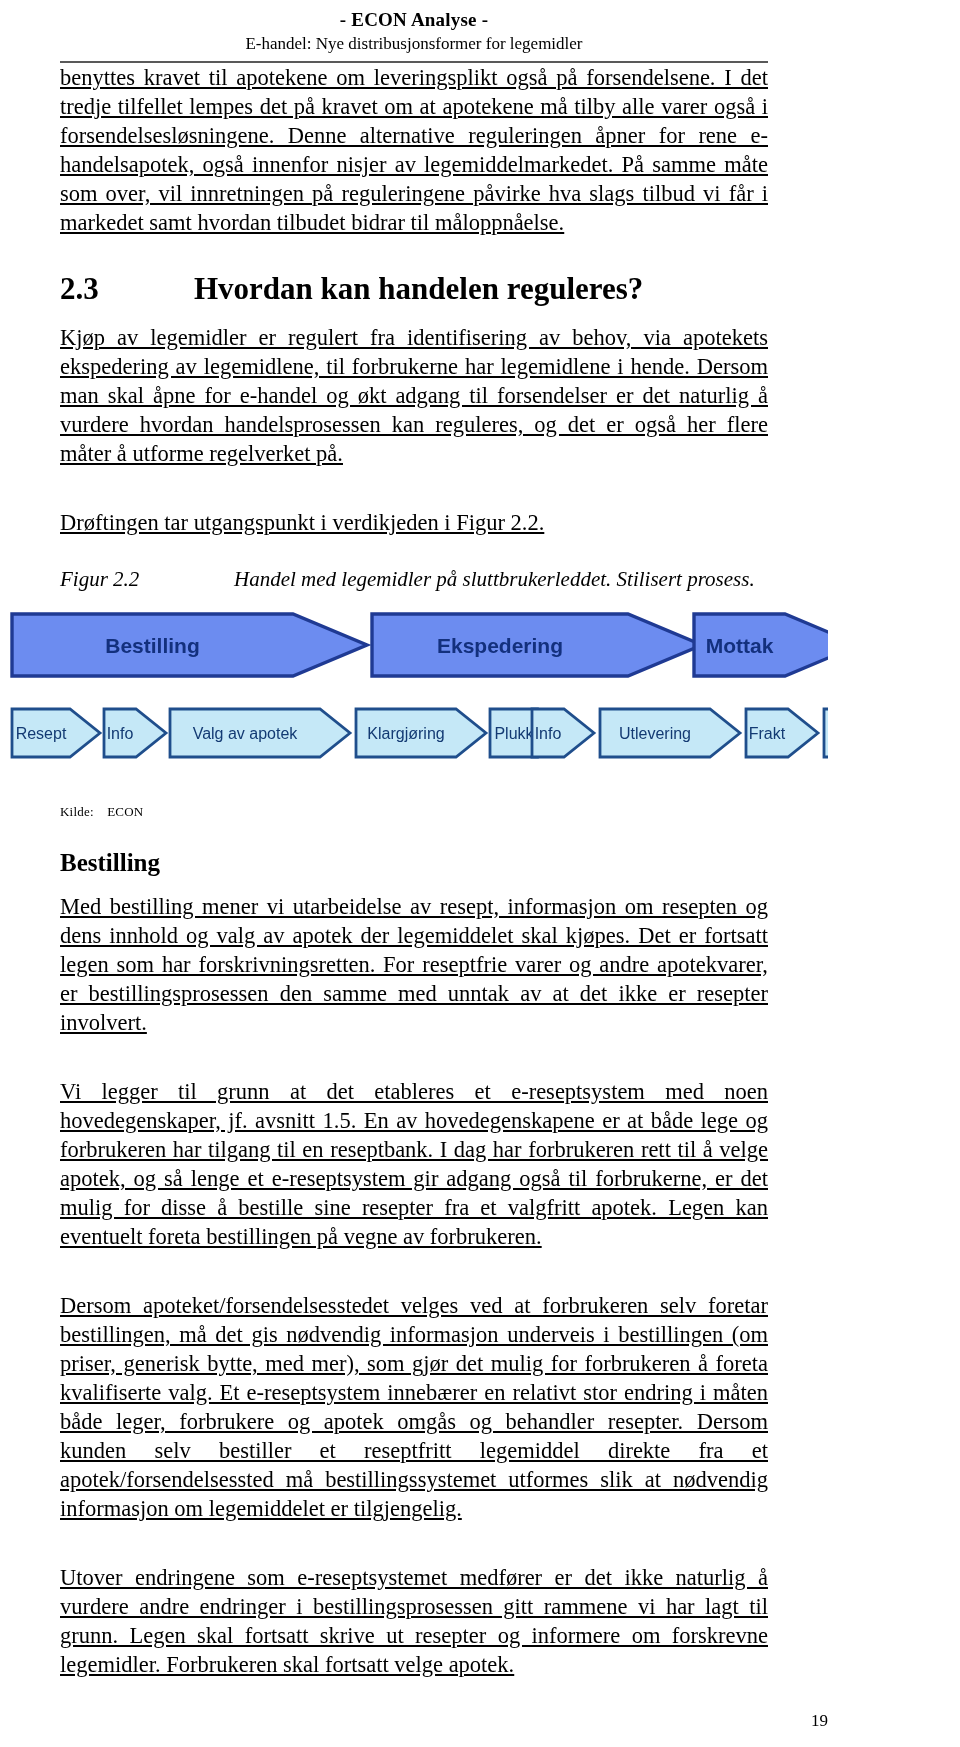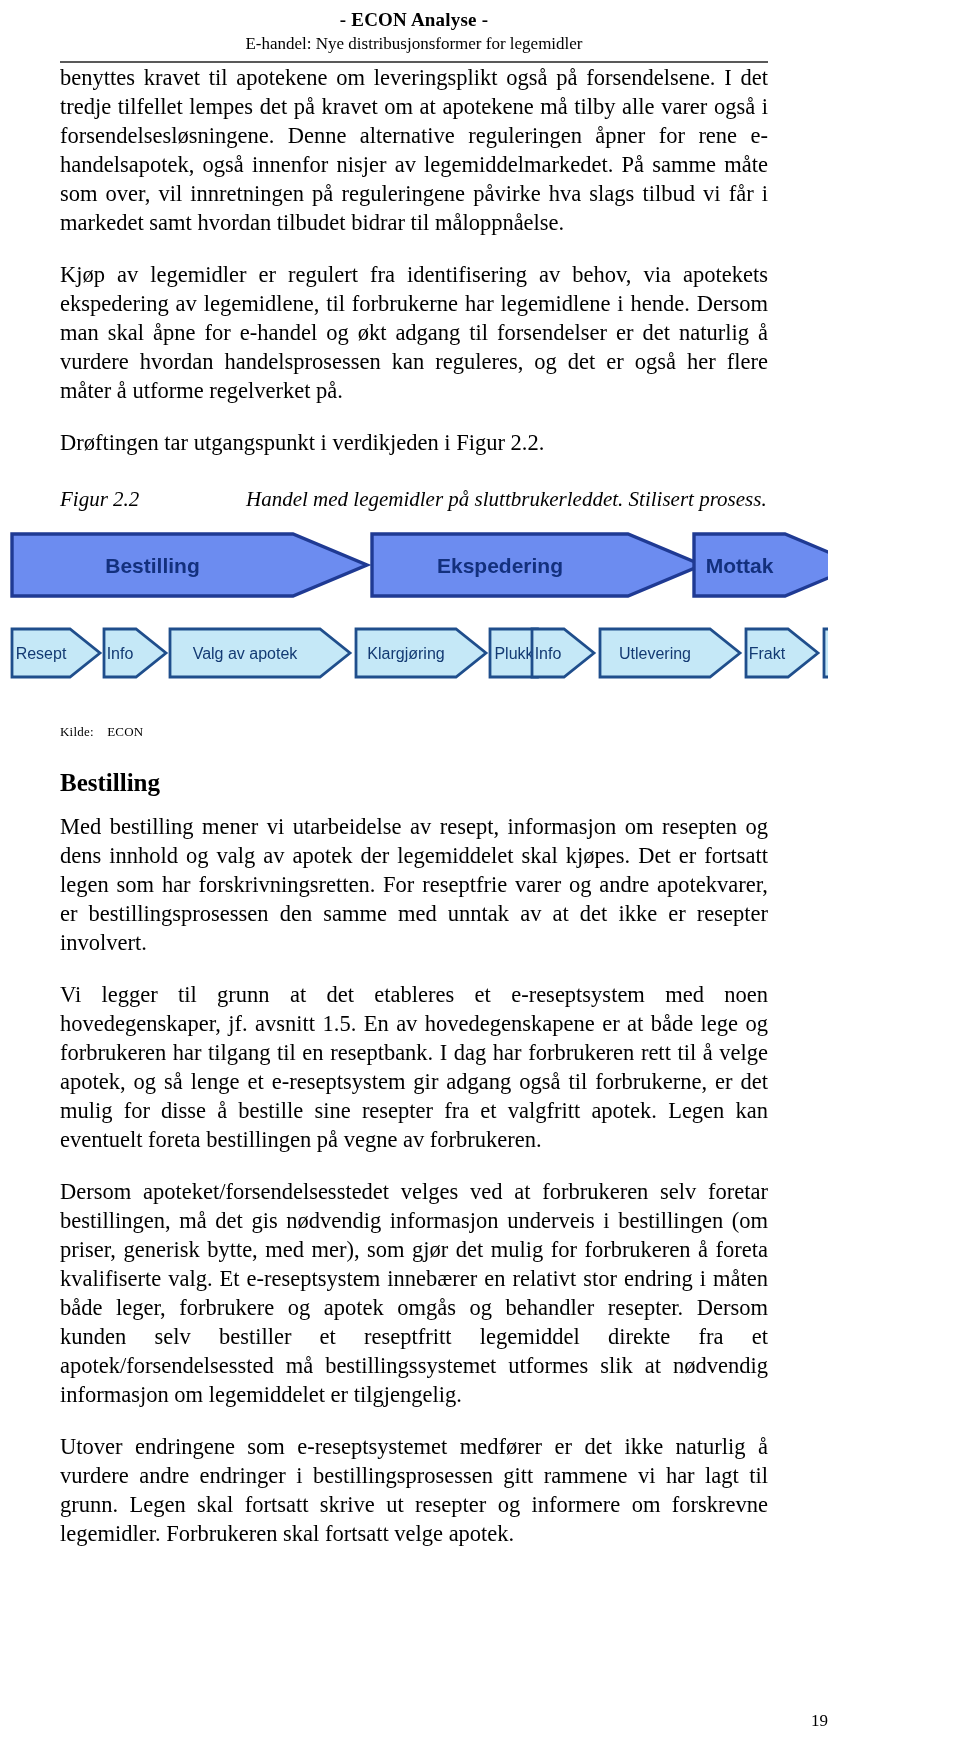--- a/index.html
+++ b/index.html
@@ -39,24 +39,25 @@
     border-top:2.5px solid #595959;
     margin:6px 0 0 0;
   }
   
   .body-text{
     font-size:22.5px;
     line-height:1.29;
     text-align:justify;
     text-justify:inter-word;
     margin:0;
+    text-decoration:underline;
   }
   .gap-top{ margin-top:26px; }
   p.para{ margin:0 0 0 0; }
-  p.para + p.para{ margin-top:23px; }
+  p.para + p.para{ margin-top:40px; }
 
   h2.section-head{
     font-size:31px;
     font-weight:bold;
     margin:34px 0 16px 0;
     line-height:1.15;
     display:flex;
     align-items:baseline;
   }
   h2.section-head .num{ width:134px; flex:0 0 134px; }
@@ -70,21 +71,21 @@
 
   
   .fig-caption{
     display:flex;
     align-items:baseline;
     font-style:italic;
     font-size:21px;
     margin:30px 0 12px 0;
   }
   .fig-caption .fig-label{ width:174px; flex:0 0 174px; }
-  .fig-caption .fig-title{ flex:1;margin-left:12px; }
+  .fig-caption .fig-title{ flex:1; }
 
   .figure-wrap{ margin:2px 0 0 -56px; }
   .source-line{
     font-size:13px;
     margin:6px 0 0 0;
     letter-spacing:.2px;
   }
   .source-line .src-key{ margin-right:10px; }
 
   
@@ -105,20 +106,24 @@
   <div class="runhead">
     <div class="line1">- ECON Analyse -</div>
     <div class="line2">E-handel: Nye distribusjonsformer for legemidler</div>
     <hr>
   </div>
 
   <div class="content">
 
     <p class="body-text para gap-top">benyttes kravet til apotekene om leveringsplikt også på forsendelsene. I det tredje tilfellet lempes det på kravet om at apotekene må tilby alle varer også i forsendelsesløsningene. Denne alternative reguleringen åpner for rene e-handelsapotek, også innenfor nisjer av legemiddelmarkedet. På samme måte som over, vil innretningen på reguleringene påvirke hva slags tilbud vi får i markedet samt hvordan tilbudet bidrar til måloppnåelse.</p>
 
+    <h2 class="section-head">
+      <span class="num">2.3</span>
+      <span>Hvordan kan handelen reguleres?</span>
+    </h2>
 
     <p class="body-text para">Kjøp av legemidler er regulert fra identifisering av behov, via apotekets ekspedering av legemidlene, til forbrukerne har legemidlene i hende. Dersom man skal åpne for e-handel og økt adgang til forsendelser er det naturlig å vurdere hvordan handelsprosessen kan reguleres, og det er også her flere måter å utforme regelverket på.</p>
     <p class="body-text para">Drøftingen tar utgangspunkt i verdikjeden i Figur 2.2.</p>
 
     <div class="fig-caption">
       <span class="fig-label">Figur 2.2</span>
       <span class="fig-title">Handel med legemidler på sluttbrukerleddet. Stilisert prosess.</span>
     </div>
 
     <div class="figure-wrap">

